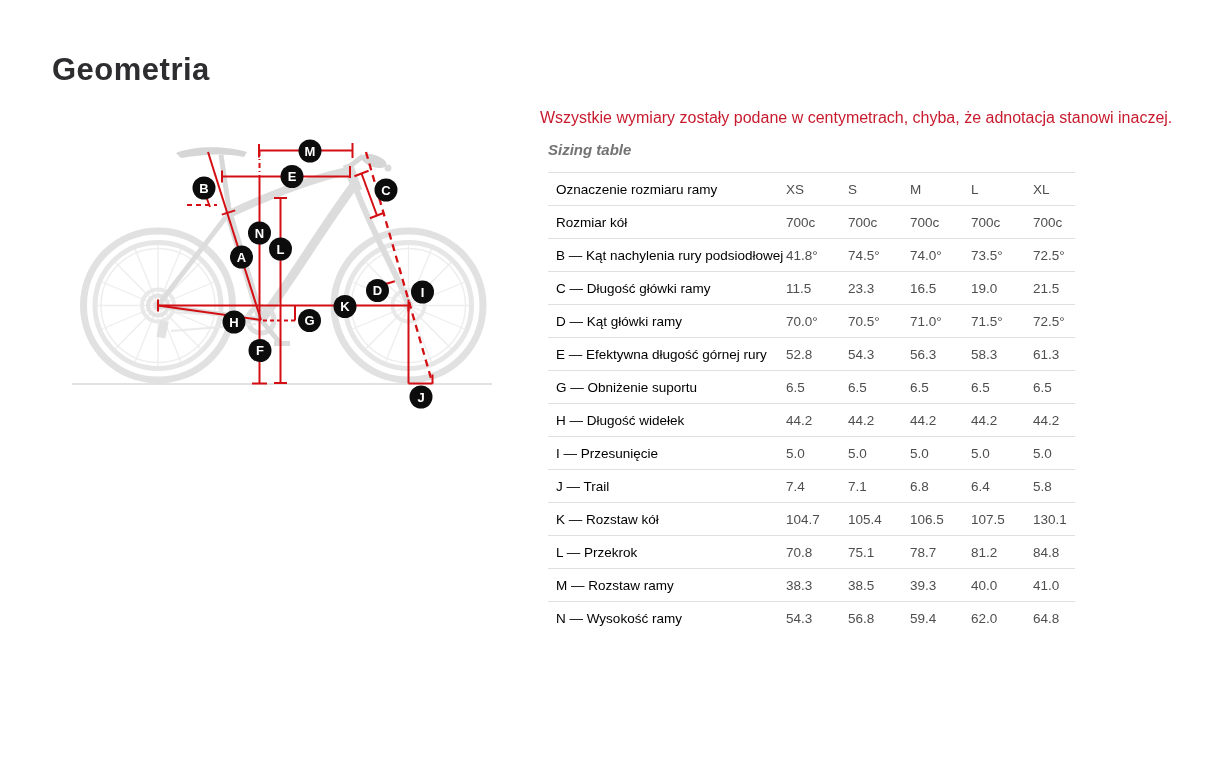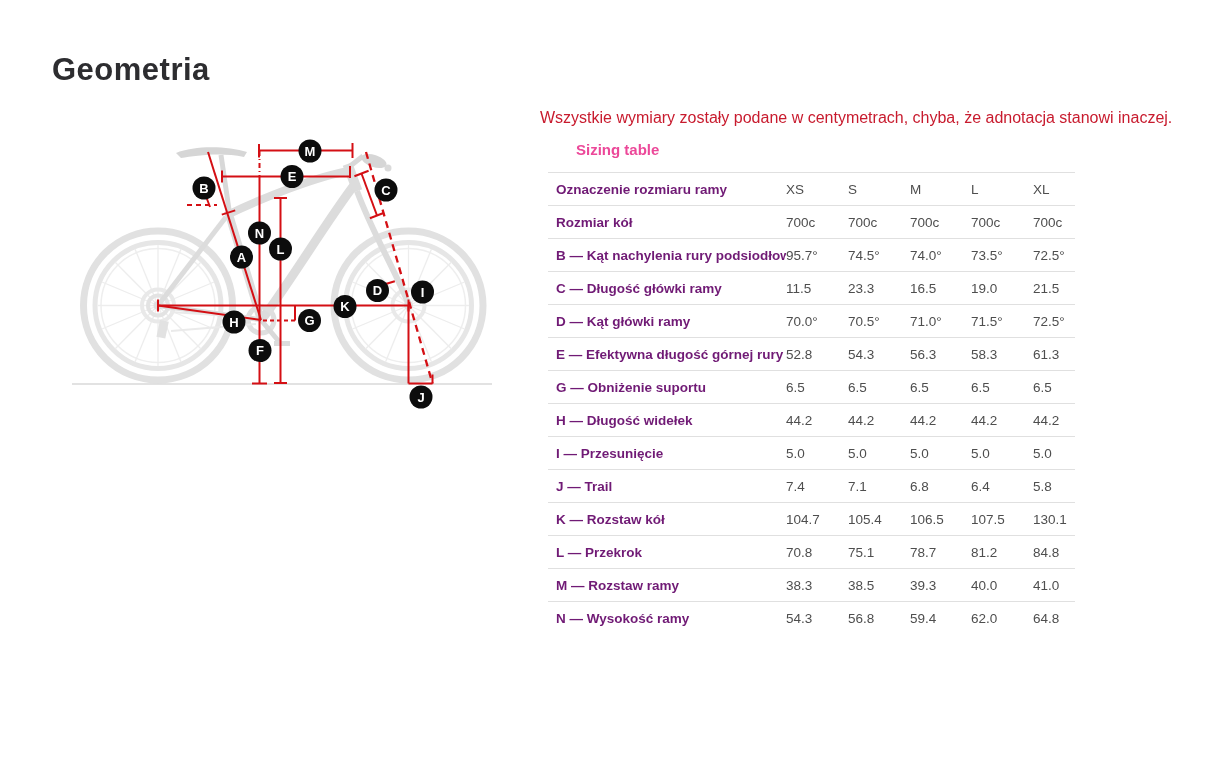--- a/index.html
+++ b/index.html
@@ -2,27 +2,27 @@
 <html><head>
 <meta charset="utf-8">
 <style>
   html,body{margin:0;padding:0;background:#fff;}
   .canvas{position:relative;width:1232px;height:779px;background:#ffffff;overflow:hidden;
           font-family:"Liberation Sans",sans-serif;color:#262626;}
   .page-title{position:absolute;left:52px;top:52px;margin:0;font-size:31px;line-height:36px;
           font-weight:bold;color:#2d2d30;letter-spacing:0.5px;}
   .note{position:absolute;left:540px;top:107px;width:660px;font-size:16px;line-height:21px;
           color:#c81b2e;}
-  .table-heading{position:absolute;left:576px;top:141px;font-size:15px;font-weight:bold;color:#ec4899;}
+  .table-heading{position:absolute;left:548px;top:141px;font-size:15px;font-weight:bold;color:#737373;font-style:italic;}
   table.sizing{position:absolute;left:548px;top:172px;width:527px;border-collapse:collapse;
           table-layout:fixed;font-size:13.5px;}
   table.sizing tr{border-top:1px solid #e0e0e0;}
   table.sizing th,table.sizing td{padding:9px 0 8px 0;text-align:left;font-weight:normal;
           color:#4e4e4e;white-space:nowrap;overflow:hidden;}
-  table.sizing th.lbl,table.sizing td.lbl{padding-left:8px;font-weight:bold;color:#701a75;}
+  table.sizing th.lbl,table.sizing td.lbl{padding-left:8px;font-weight:normal;color:#000000;}
   svg.diagram{position:absolute;left:0;top:0;pointer-events:none;}
   .badge-text{fill:#ffffff;font-family:"Liberation Sans",sans-serif;font-weight:bold;font-size:13px;}
 </style>
 </head>
 <body>
 
 <div class="canvas">
 
   <h1 class="page-title">Geometria</h1>
 
@@ -208,21 +208,21 @@
       <td>700c</td>
       <td>700c</td>
       <td>700c</td>
       <td>700c</td>
       <td>700c</td>
     </tr>
 
 
     <tr>
       <td class="lbl">B — Kąt nachylenia rury podsiodłowej</td>
-      <td>95.7°</td>
+      <td>41.8°</td>
       <td>74.5°</td>
       <td>74.0°</td>
       <td>73.5°</td>
       <td>72.5°</td>
     </tr>
 
     <tr>
       <td class="lbl">C — Długość główki ramy</td>
       <td>11.5</td>
       <td>23.3</td>

